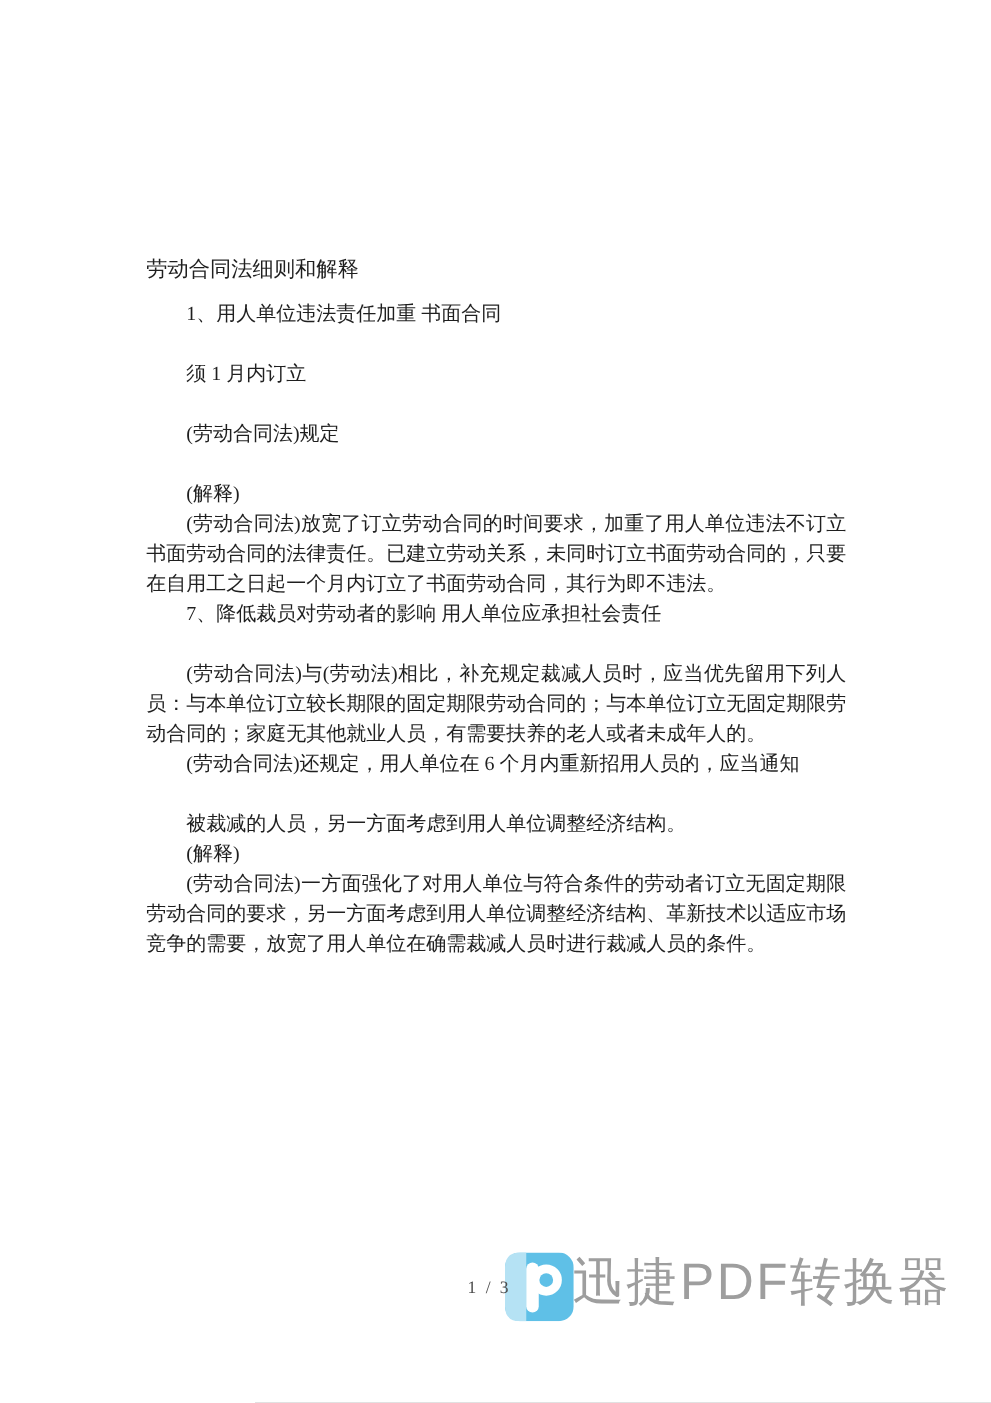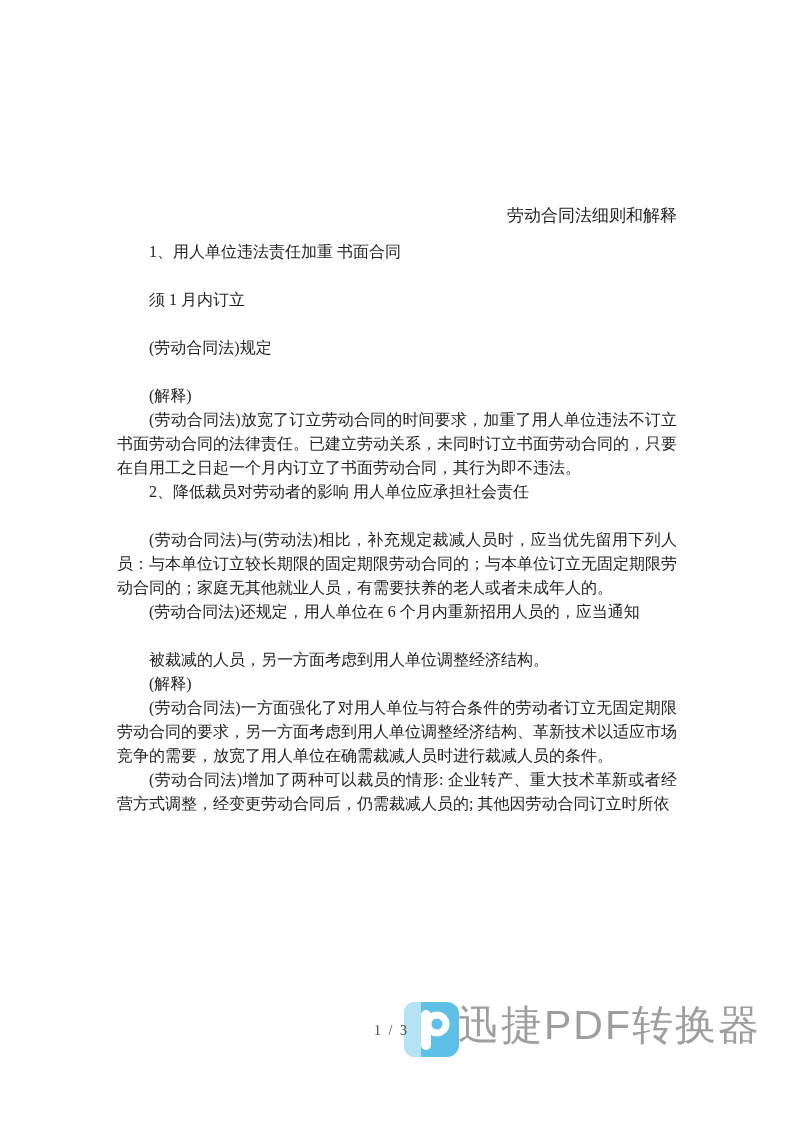--- a/index.html
+++ b/index.html
@@ -18,21 +18,21 @@
   .content{
     position:absolute;
     left:117px;top:204px;
     width:560px;
     z-index:2;
     color:#1f1f1f;
     font-size:16px;
     line-height:24px;
   }
   .doc-title{
-    text-align:right;
+    text-align:left;
     font-size:17px;
     margin:0 0 12px 0;
   }
   .doc-line{
     margin:0;
     text-indent:2em;
     text-align:justify;
   }
   .gap{height:24px;}
   
@@ -89,26 +89,25 @@
   <div class="content">
       <div class="doc-title">劳动合同法细则和解释</div>
       <div class="doc-line">1、用人单位违法责任加重 书面合同</div>
       <div class="gap"></div>
       <div class="doc-line">须 1 月内订立</div>
       <div class="gap"></div>
       <div class="doc-line">(劳动合同法)规定</div>
       <div class="gap"></div>
       <div class="doc-line">(解释)</div>
       <div class="doc-line">(劳动合同法)放宽了订立劳动合同的时间要求，加重了用人单位违法不订立书面劳动合同的法律责任。已建立劳动关系，未同时订立书面劳动合同的，只要在自用工之日起一个月内订立了书面劳动合同，其行为即不违法。</div>
-      <div class="doc-line">2、降低裁员对劳动者的影响 用人单位应承担社会责任</div>
+      <div class="doc-line">7、降低裁员对劳动者的影响 用人单位应承担社会责任</div>
       <div class="gap"></div>
       <div class="doc-line">(劳动合同法)与(劳动法)相比，补充规定裁减人员时，应当优先留用下列人员：与本单位订立较长期限的固定期限劳动合同的；与本单位订立无固定期限劳动合同的；家庭无其他就业人员，有需要扶养的老人或者未成年人的。</div>
       <div class="doc-line">(劳动合同法)还规定，用人单位在 6 个月内重新招用人员的，应当通知</div>
       <div class="gap"></div>
       <div class="doc-line">被裁减的人员，另一方面考虑到用人单位调整经济结构。</div>
       <div class="doc-line">(解释)</div>
       <div class="doc-line">(劳动合同法)一方面强化了对用人单位与符合条件的劳动者订立无固定期限劳动合同的要求，另一方面考虑到用人单位调整经济结构、革新技术以适应市场竞争的需要，放宽了用人单位在确需裁减人员时进行裁减人员的条件。</div>
-      <div class="doc-line">(劳动合同法)增加了两种可以裁员的情形: 企业转产、重大技术革新或者经营方式调整，经变更劳动合同后，仍需裁减人员的; 其他因劳动合同订立时所依</div>
     </div>
 
   <div class="page-indicator">1 / 3</div>
 
 </div>
 
 </body></html>

